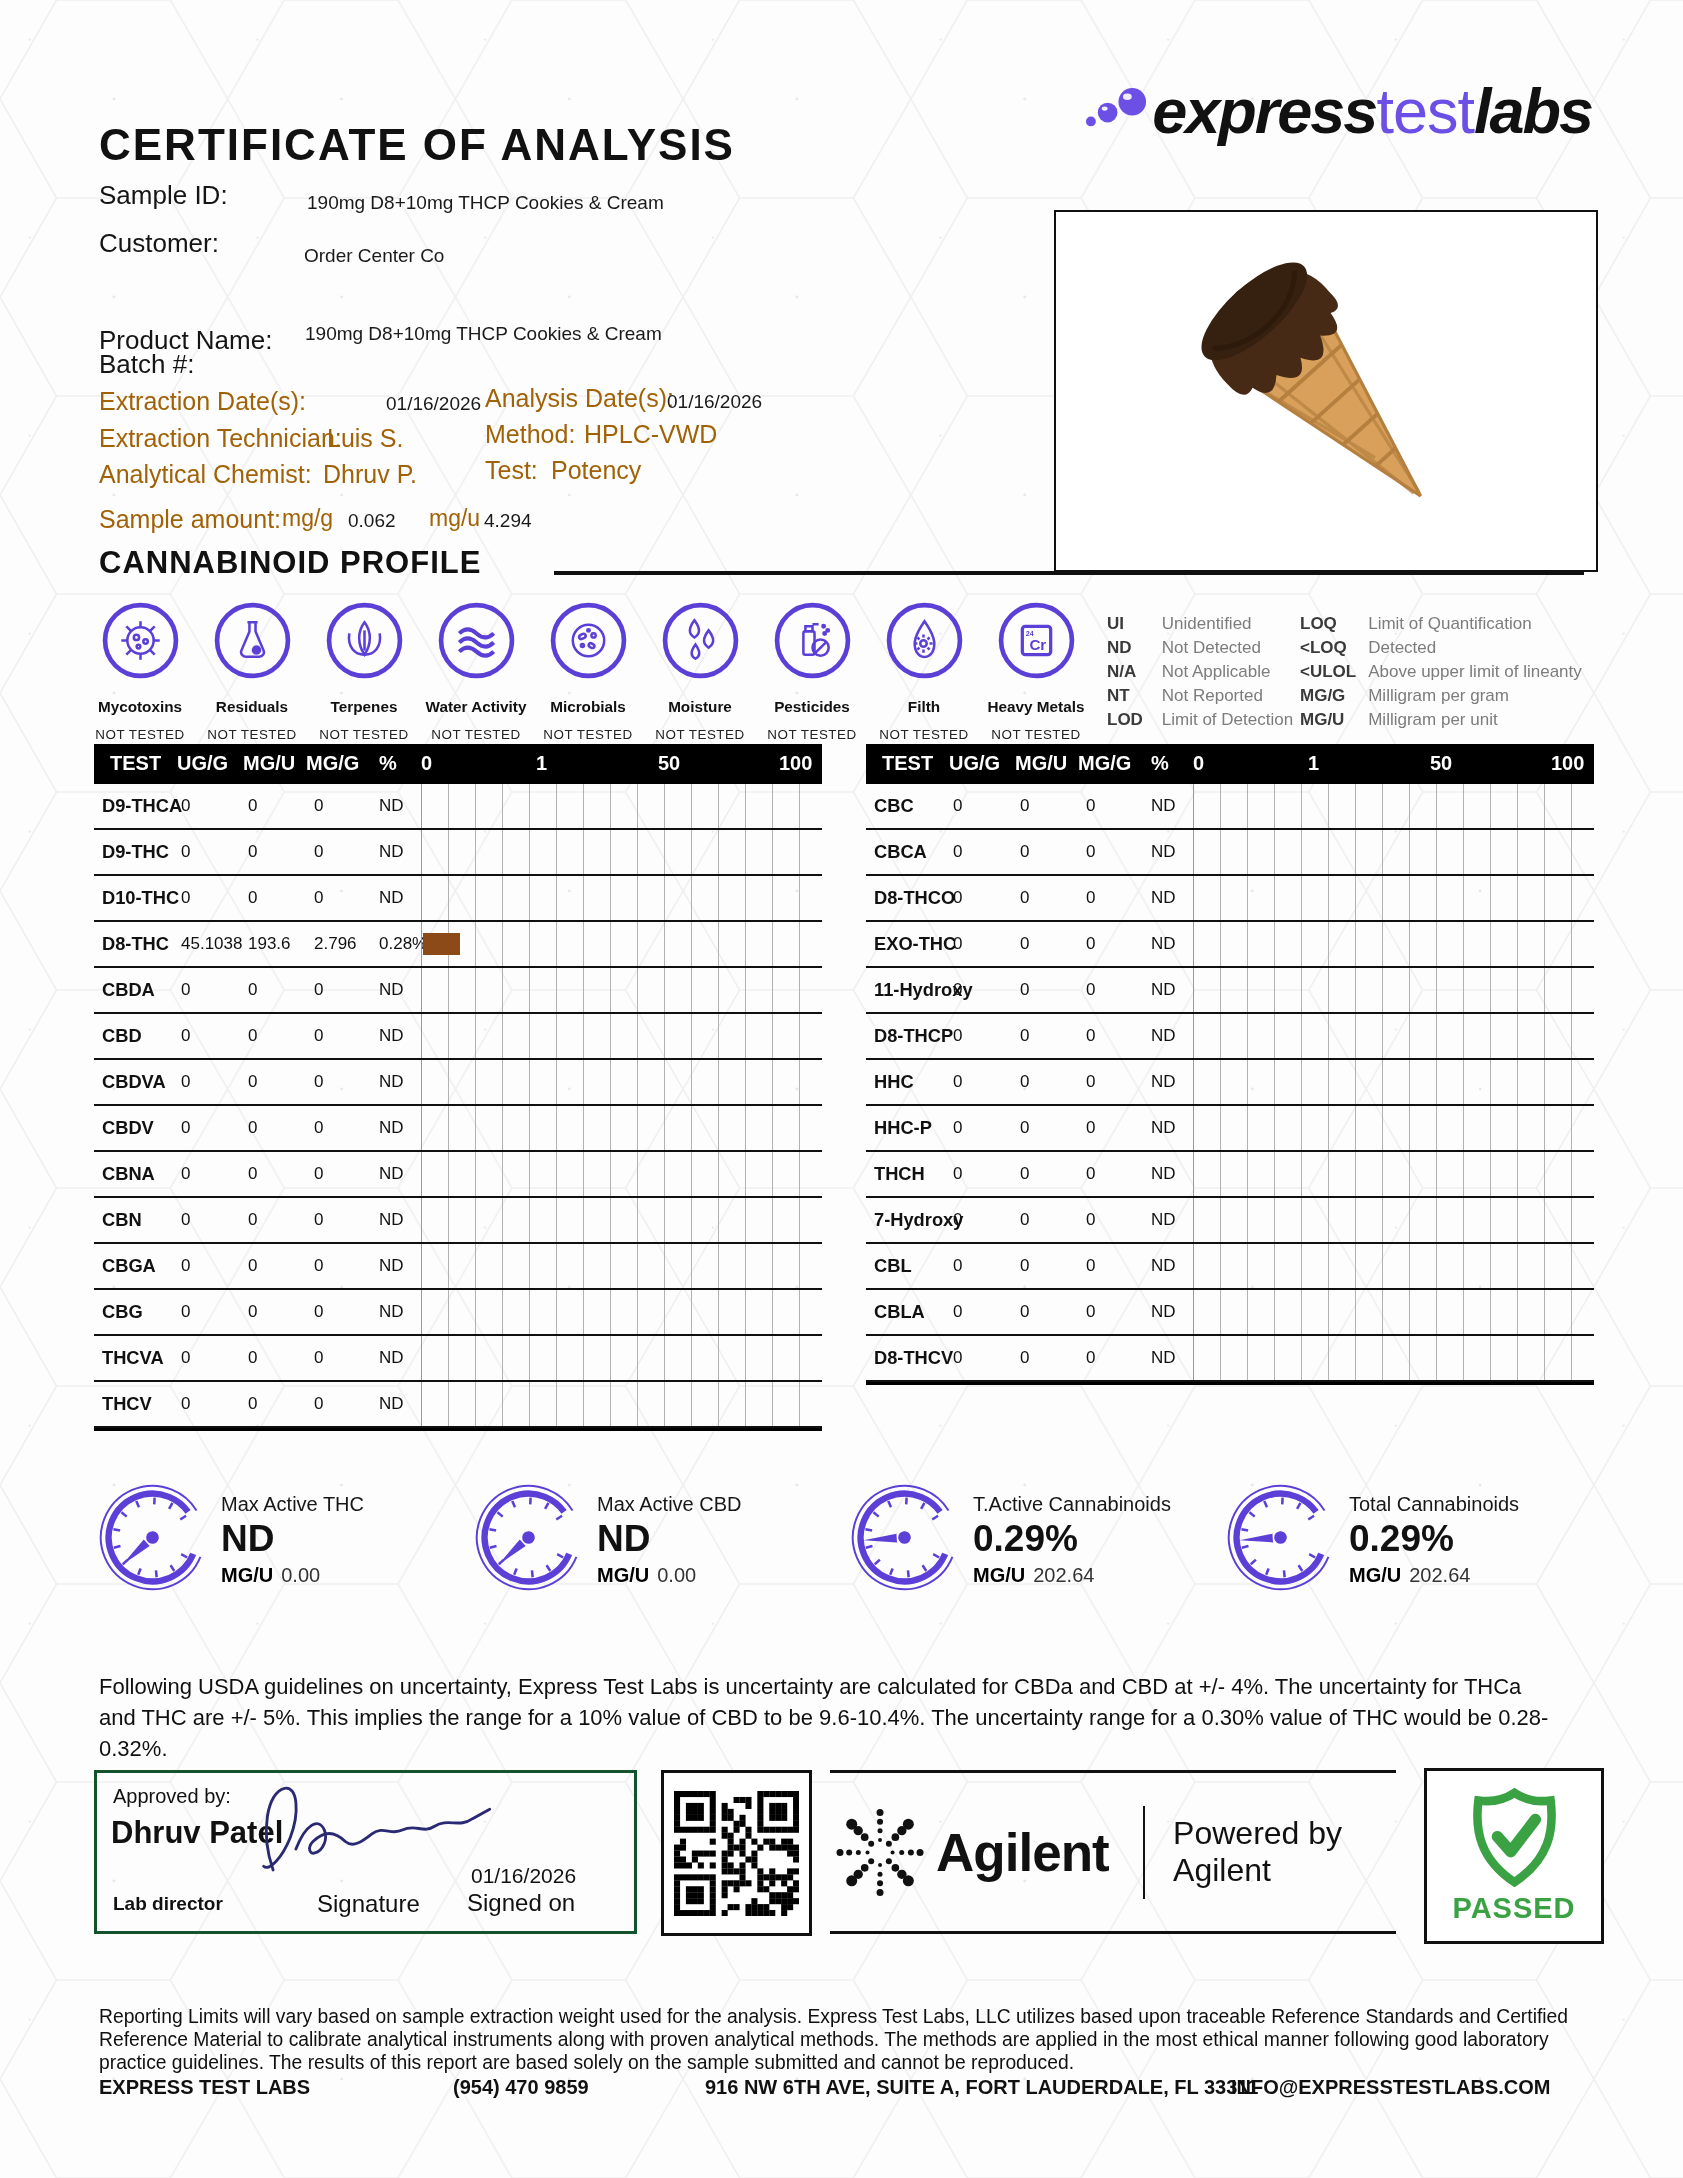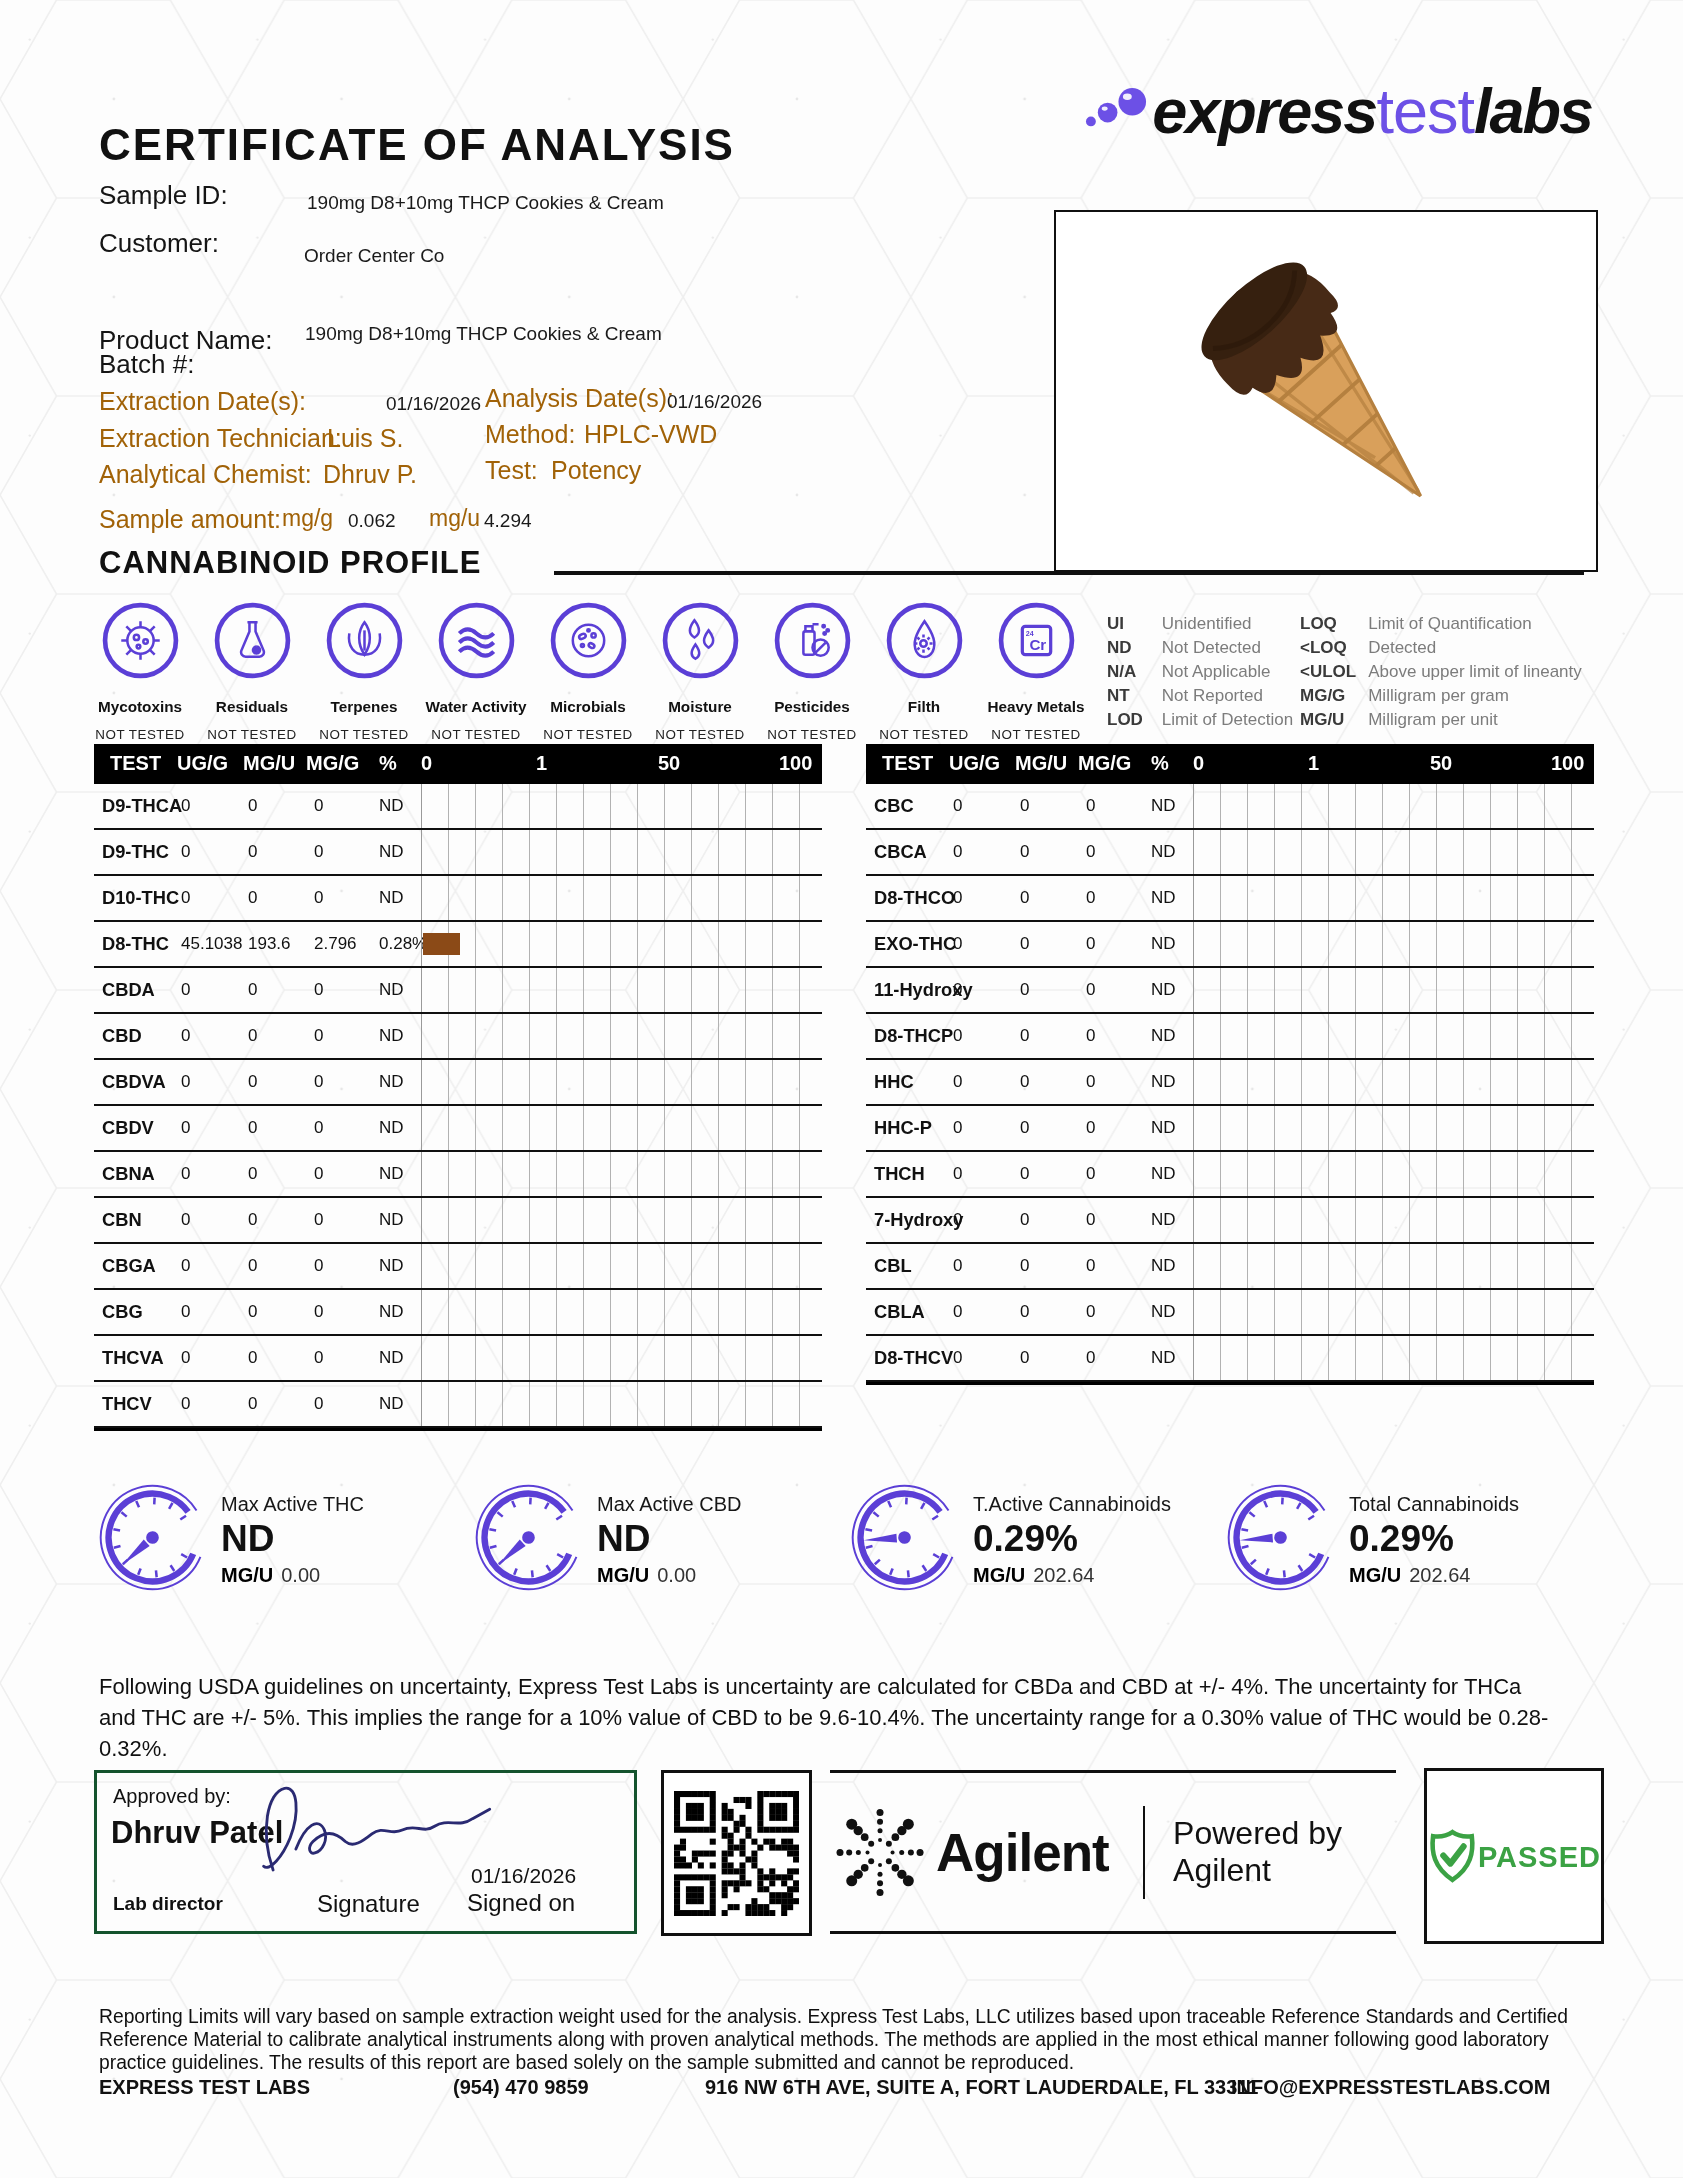--- a/index.html
+++ b/index.html
@@ -78,21 +78,21 @@
   .qr-box{left:661px;top:1770px;width:145px;height:160px;border:3px solid #101010;background:#fff;
           display:flex;align-items:center;justify-content:center;}
 
   .agilent{left:830px;top:1770px;width:566px;height:158px;border-top:3px solid #101010;border-bottom:3px solid #101010;
            display:flex;align-items:center;}
   .agilent .aname{font-size:53px;font-weight:800;letter-spacing:-1px;margin-left:6px;}
   .agilent .adiv{width:3px;height:93px;background:#101010;margin:0 28px 0 34px;}
   .agilent .atag{font-size:32px;}
 
   .passed-box{left:1424px;top:1768px;width:174px;height:170px;border:3px solid #101010;background:#fff;
-              display:flex;flex-direction:row;align-items:center;justify-content:center;}
+              display:flex;flex-direction:column;align-items:center;justify-content:center;}
   .passed-box .ptxt{font-size:29px;font-weight:800;color:var(--green);letter-spacing:1px;margin-top:2px;}
 
   .reporting{left:99px;top:1986px;width:1510px;font-size:19.3px;line-height:23px;color:#101010;}
 
   .footerline span{position:absolute;top:0;font-size:20px;font-weight:700;white-space:nowrap;}
   .footerline{left:0;top:2076px;width:1683px;height:30px;}
   .f-company{left:99px;} .f-phone{left:453px;} .f-address{left:705px;} .f-email{left:1231px;}
 </style>
 </head>
 <body>

